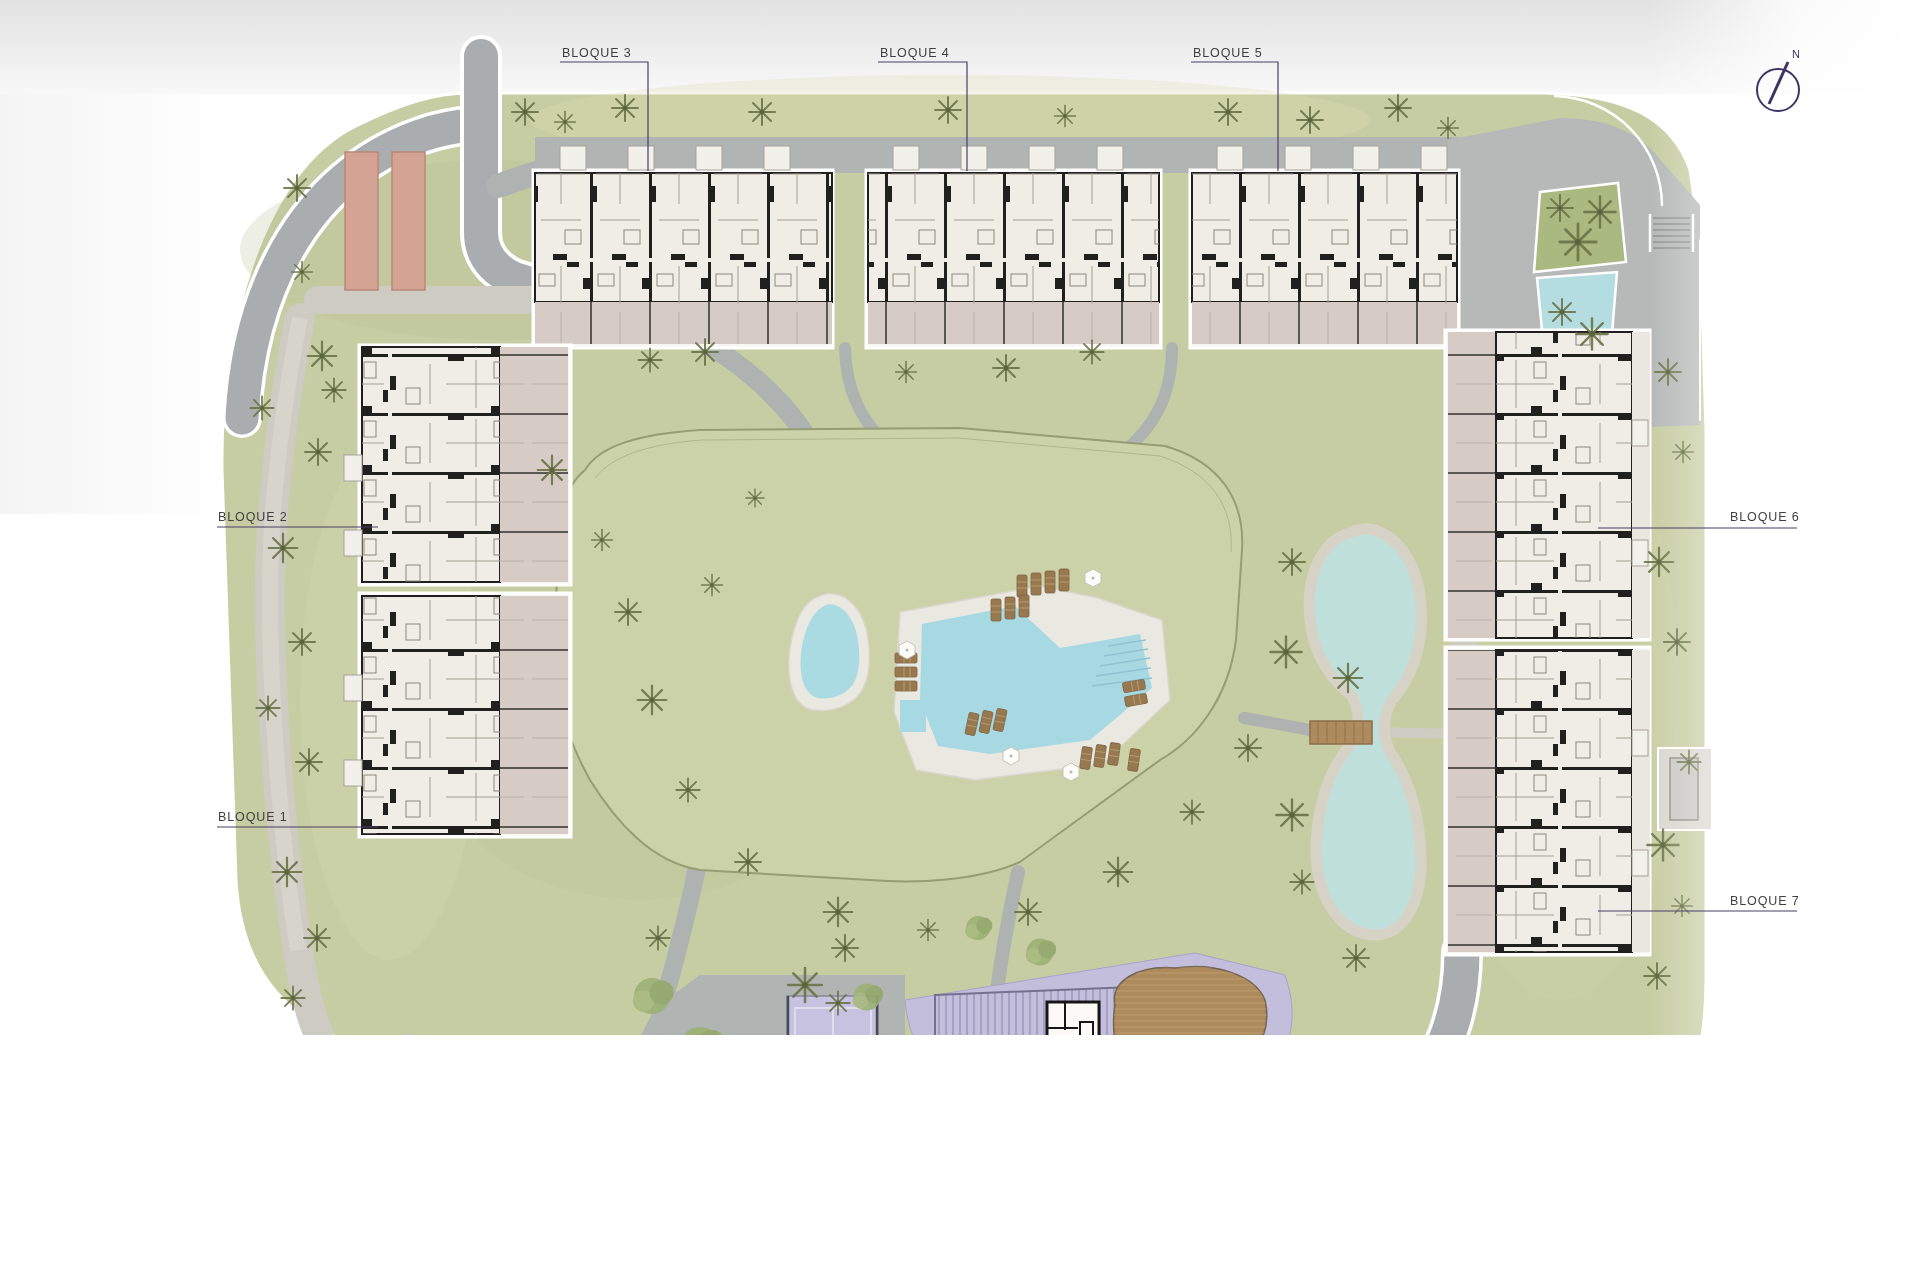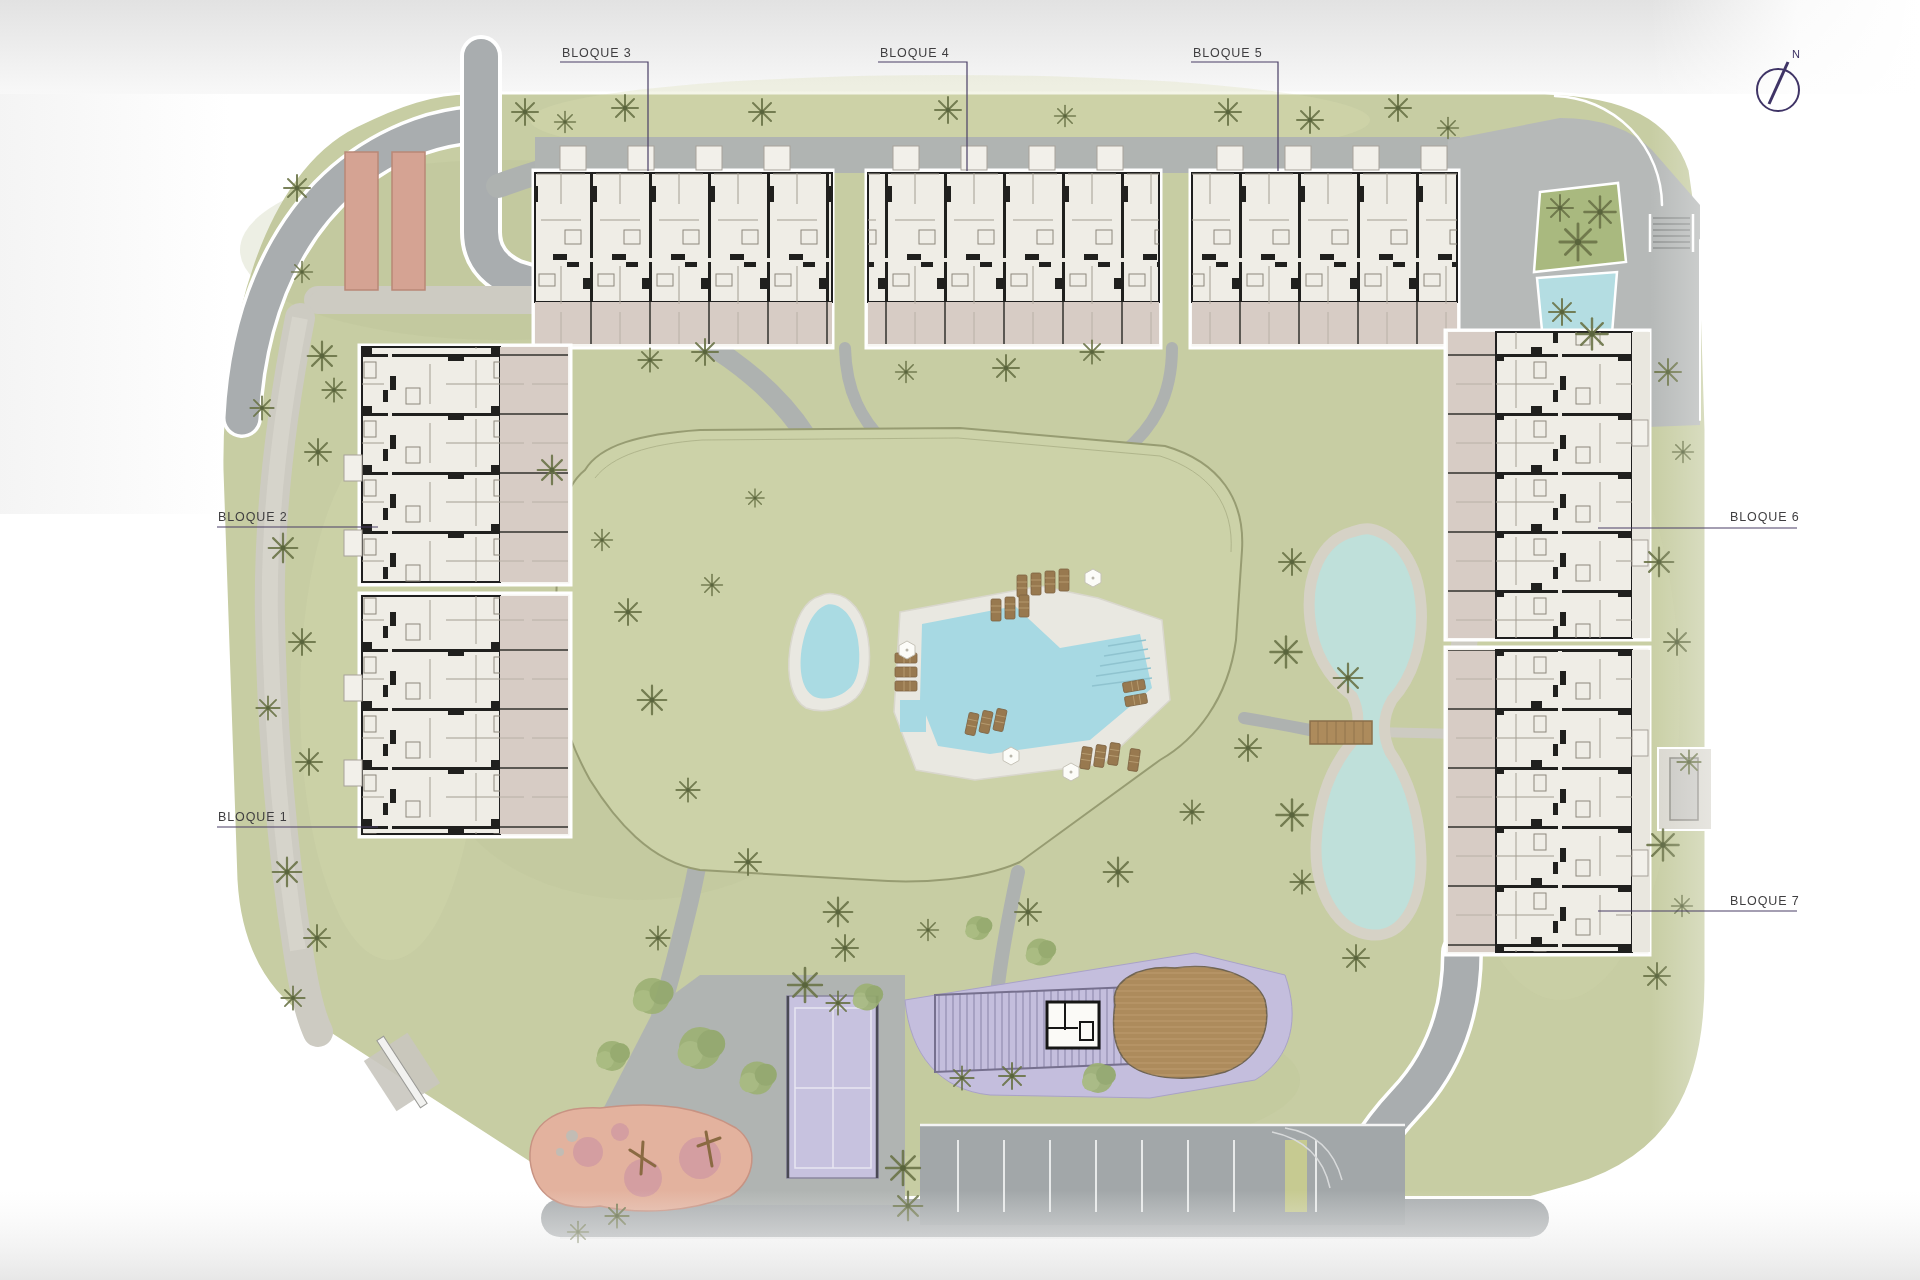--- a/index.html
+++ b/index.html
@@ -1,16 +1,16 @@
 <!DOCTYPE html>
 <html><head>
 <meta charset="utf-8">
 <style>
   html,body{margin:0;padding:0;background:#ffffff;}
-  .stage{position:relative;width:1920px;height:1280px;background:#ffffff;overflow:hidden;
+  .stage{position:relative;width:1920px;height:1035px;background:#ffffff;overflow:hidden;
          font-family:"Liberation Sans",sans-serif;}
   svg{display:block;}
   .lbl{font-family:"Liberation Sans",sans-serif;font-size:12.5px;letter-spacing:.9px;fill:#3f3e40;}
   .north{font-family:"Liberation Sans",sans-serif;font-size:11px;fill:#3f3466;}
   .leader{stroke:#4a3f66;stroke-width:1.2;fill:none;}
   .curb{stroke:#ffffff;fill:none;stroke-linecap:round;}
   .roadfill{stroke:#a9adaf;fill:none;stroke-linecap:round;}
   .pebble{stroke:#cdcbc2;fill:none;stroke-linecap:round;}
   .path{stroke:#aeb2b0;fill:none;stroke-linecap:round;}
 </style>

